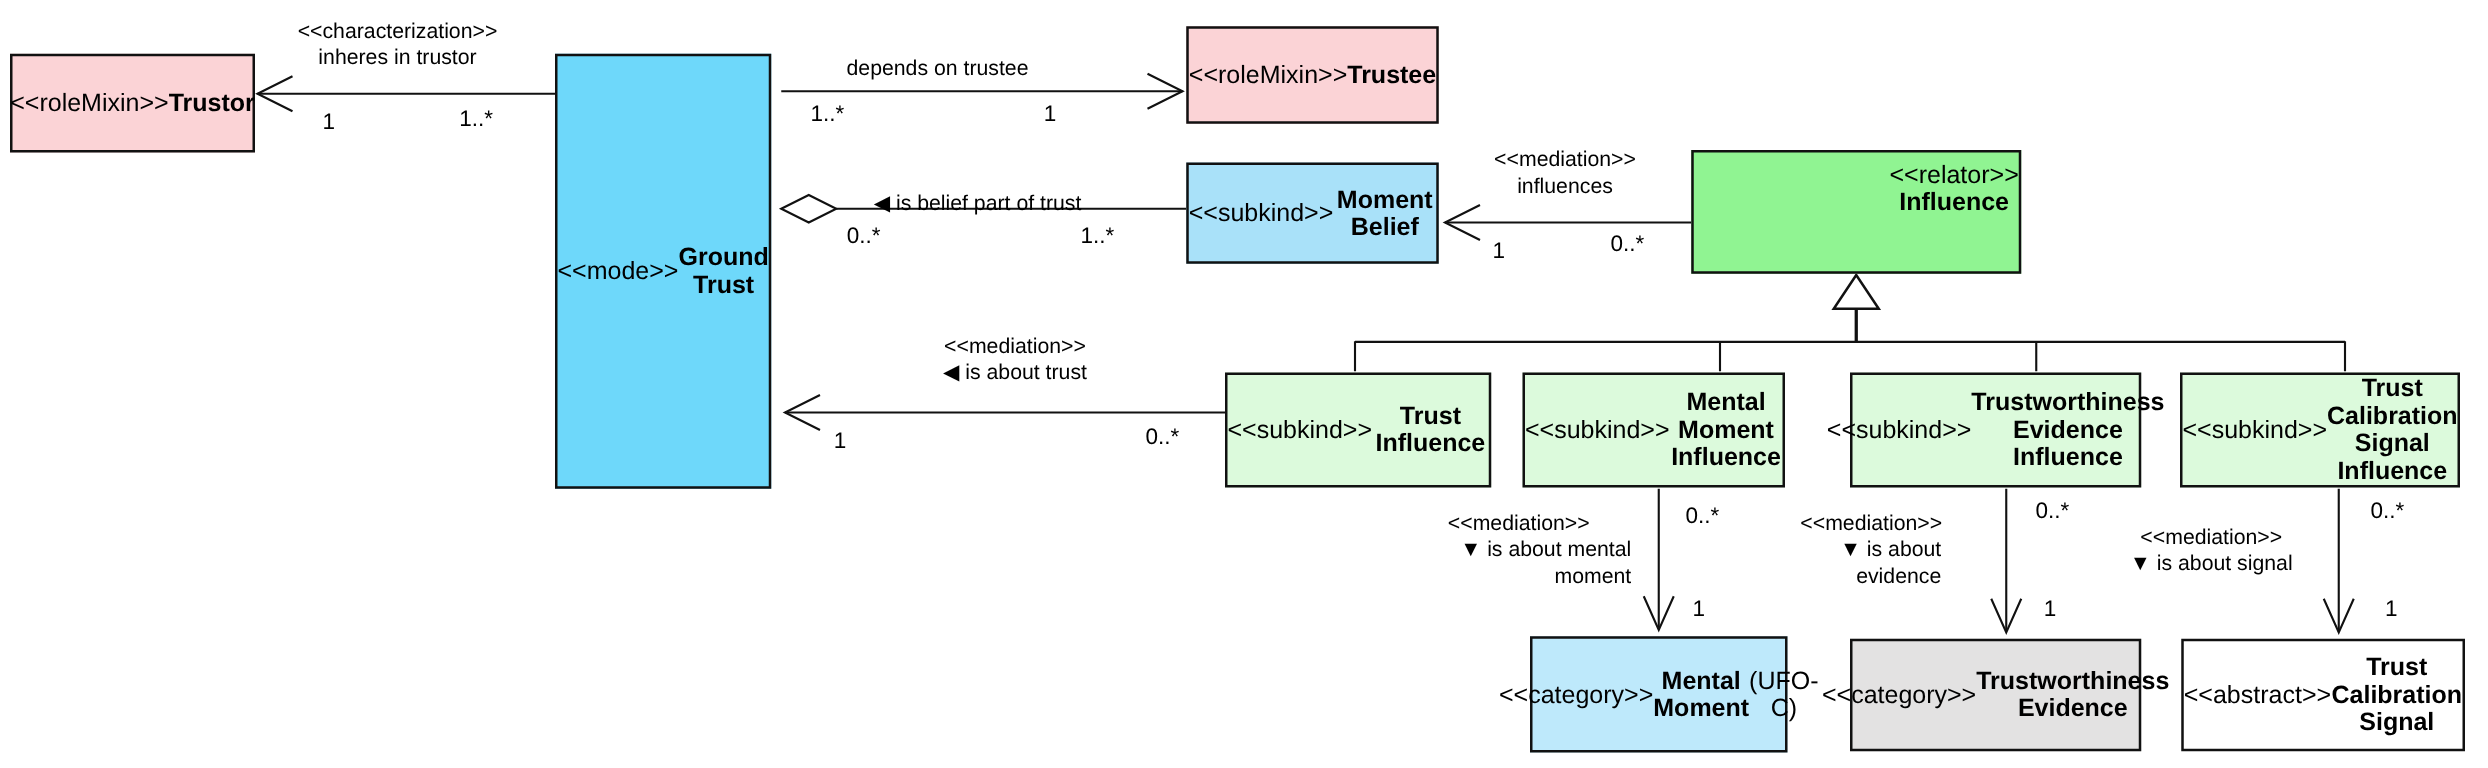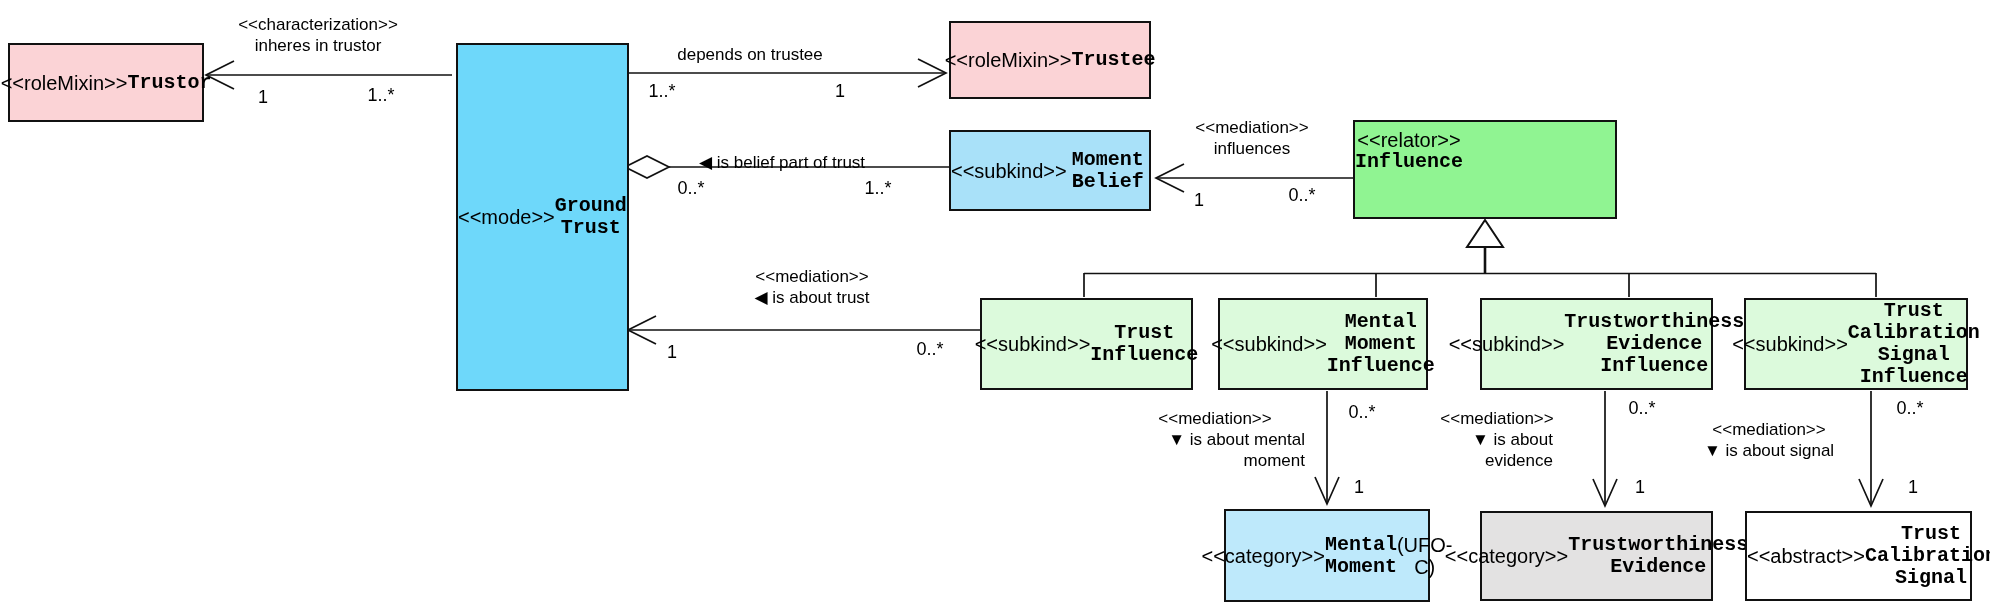--- a/index.html
+++ b/index.html
@@ -8,33 +8,33 @@
   body { font-family:"Liberation Sans","DejaVu Sans",sans-serif; color:#000; }
   .canvas { position:relative; width:1990px; height:614px; background:#fff; overflow:hidden; }
   svg.wires { position:absolute; left:0; top:0; width:1990px; height:614px; }
 
   .uml-class {
     position:absolute; border:2px solid #111;
     display:flex; flex-direction:row; align-items:center; justify-content:center;
     text-align:center; font-size:20px; line-height:22px;
   }
   .uml-class .stereo { font-weight:400; display:block; }
-  .uml-class .cname  { font-weight:700; display:block;font-family:Liberation Mono, monospace; }
+  .uml-class .cname  { font-weight:700; display:block; }
   .uml-class .annot  { font-weight:400; display:block; }
 
   .fill-pink      { background: var(--role-mixin-fill,  #fbd3d6); }
   .fill-cyan      { background: var(--mode-fill,        #6ed8fa); }
   .fill-blue      { background: var(--subkind-blue-fill,#a9e1f9); }
   .fill-green     { background: var(--relator-fill,     #90f492); }
   .fill-palegreen { background: var(--subkind-green-fill,#dcfadc); }
   .fill-ltblue    { background: var(--category-blue-fill,#bee9fb); }
   .fill-gray      { background: var(--category-gray-fill,#e3e2e2); }
   .fill-white     { background: var(--abstract-fill,    #ffffff); }
 
-  .compartmented { padding:0; justify-content:flex-start; align-items:stretch; }
+  .compartmented { padding:0; justify-content:flex-end; align-items:stretch; }
   .compartmented .header { height:57px; display:flex; flex-direction:column; align-items:center; justify-content:center; }
   .compartmented .attrs  { flex:1; border-top:2px solid #111; display:flex; align-items:center; padding-left:7px; font-weight:400; text-align:left; }
 
   .edge-label { position:absolute; transform:translateX(-50%); text-align:center;
                 font-size:17px; line-height:21px; white-space:nowrap; }
   .edge-label span { display:block; }
   .edge-label.wrap span.lbl { white-space:normal;text-align:right; }
 
   .mult { position:absolute; transform:translate(-50%,-50%); font-size:18px; line-height:18px; }
 </style>
@@ -78,21 +78,21 @@
       <path d="M1871,391 V504"></path>
       <polyline points="1859,479 1871,506 1883,479"></polyline>
     </g>
   </svg>
 
   <div class="uml-class fill-pink" style="left:8px; top:43px; width:196px; height:79px;">
     <span class="stereo">&lt;&lt;roleMixin&gt;&gt;</span>
     <span class="cname">Trustor</span>
   </div>
 
-  <div class="uml-class fill-cyan" style="left:456px; top:43px; width:173px; height:348px;">
+  <div class="uml-class fill-cyan" style="left:444px; top:43px; width:173px; height:348px;">
     <span class="stereo">&lt;&lt;mode&gt;&gt;</span>
     <span class="cname">Ground Trust</span>
   </div>
 
   <div class="uml-class fill-pink" style="left:949px; top:21px; width:202px; height:78px;">
     <span class="stereo">&lt;&lt;roleMixin&gt;&gt;</span>
     <span class="cname">Trustee</span>
   </div>
 
   <div class="uml-class fill-blue" style="left:949px; top:130px; width:202px; height:81px;">

